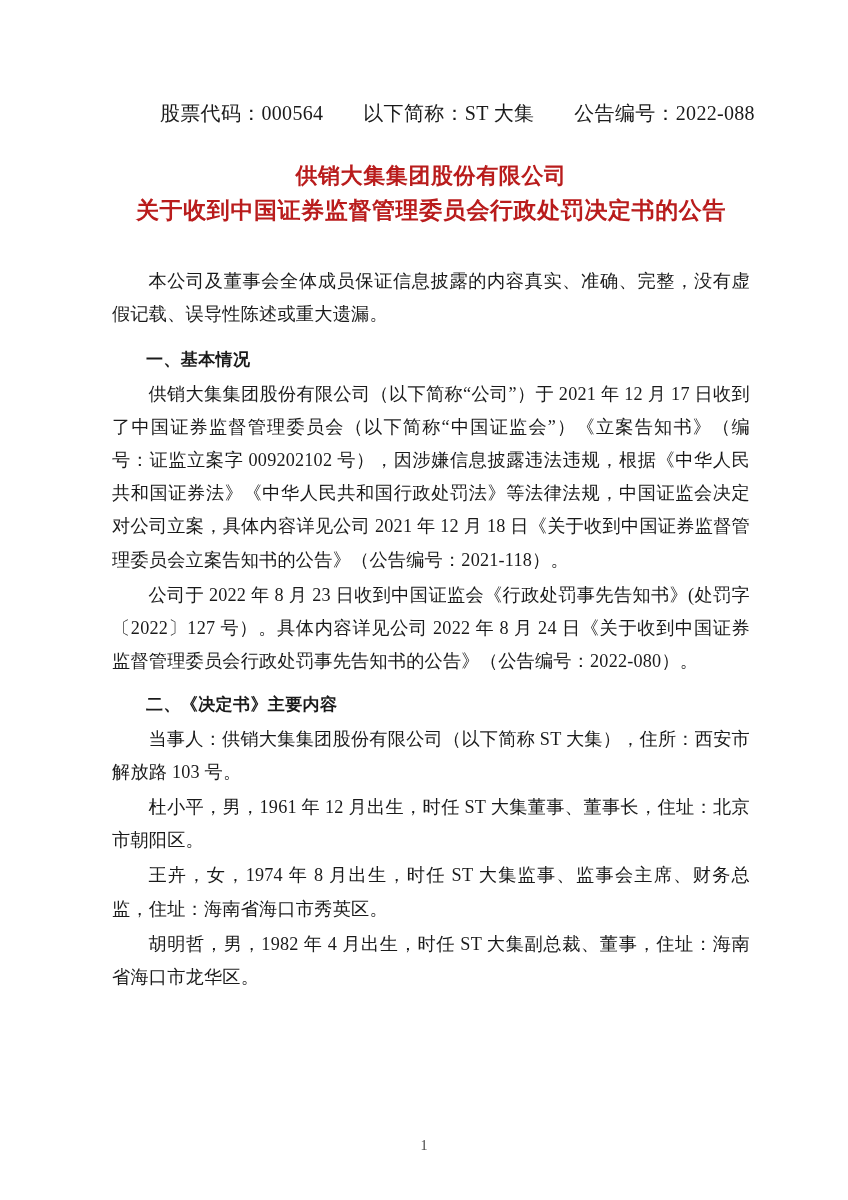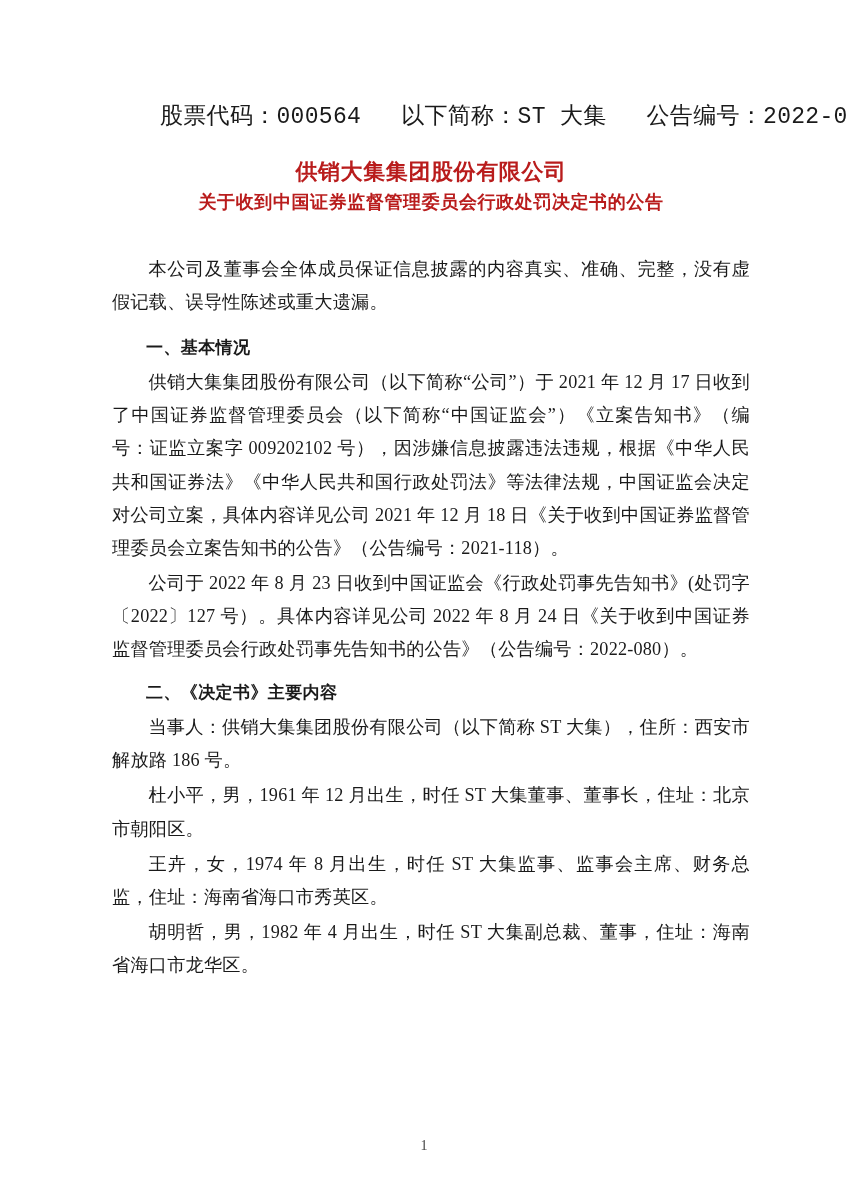--- a/index.html
+++ b/index.html
@@ -17,47 +17,46 @@
   }
   .page {
     position: relative;
     width: 848px;
     height: 1200px;
     box-sizing: border-box;
     padding: 100px 98px 40px 112px;
   }
   .header-line {
     display: flex;
-    font-size: 23px;
+    font-size: 20px;
     letter-spacing: 0.3px;
-    margin-bottom: 24px;
+    margin-bottom: 32px;
     padding-left: 48px;
     white-space: nowrap;
-    font-family: Liberation Mono, monospace;
   }
   .header-line .hcell {
     margin-right: 40px;
   }
   .header-line .hcell:last-child {
     margin-right: 0;
   }
   .title-block {
     text-align: center;
     margin-bottom: 36px;
   }
   .title-line {
     color: #b91c1c;
     font-weight: bold;
     font-size: 22px;
     line-height: 1.55;
     letter-spacing: 0.6px;
     font-family: "Liberation Sans", "DejaVu Sans", sans-serif;
   }
   .title-line.second {
-    font-size: 18px;
+    font-size: 23px;
   }
   p.body-text {
     font-size: 18.2px;
     line-height: 1.82;
     margin: 0 0 2px 0;
     text-align: justify;
     text-justify: inter-ideograph;
     text-indent: 2em;
     letter-spacing: 0.2px;
   }
@@ -103,20 +102,20 @@
     <div class="title-line second">关于收到中国证券监督管理委员会行政处罚决定书的公告</div>
   </div>
 
   <p class="body-text">本公司及董事会全体成员保证信息披露的内容真实、准确、完整，没有虚假记载、误导性陈述或重大遗漏。</p>
 
   <p class="section-head gap-before">一、基本情况</p>
   <p class="body-text">供销大集集团股份有限公司（以下简称“公司”）于 2021 年 12 月 17 日收到了中国证券监督管理委员会（以下简称“中国证监会”）《立案告知书》（编号：证监立案字 009202102 号），因涉嫌信息披露违法违规，根据《中华人民共和国证券法》《中华人民共和国行政处罚法》等法律法规，中国证监会决定对公司立案，具体内容详见公司 2021 年 12 月 18 日《关于收到中国证券监督管理委员会立案告知书的公告》（公告编号：2021-118）。</p>
   <p class="body-text">公司于 2022 年 8 月 23 日收到中国证监会《行政处罚事先告知书》(处罚字〔2022〕127 号）。具体内容详见公司 2022 年 8 月 24 日《关于收到中国证券监督管理委员会行政处罚事先告知书的公告》（公告编号：2022-080）。</p>
 
   <p class="section-head tight">二、《决定书》主要内容</p>
-  <p class="body-text">当事人：供销大集集团股份有限公司（以下简称 ST 大集），住所：西安市解放路 186 号。</p>
+  <p class="body-text">当事人：供销大集集团股份有限公司（以下简称 ST 大集），住所：西安市解放路 103 号。</p>
   <p class="body-text">杜小平，男，1961 年 12 月出生，时任 ST 大集董事、董事长，住址：北京市朝阳区。</p>
   <p class="body-text">王卉，女，1974 年 8 月出生，时任 ST 大集监事、监事会主席、财务总监，住址：海南省海口市秀英区。</p>
   <p class="body-text">胡明哲，男，1982 年 4 月出生，时任 ST 大集副总裁、董事，住址：海南省海口市龙华区。</p>
 
   <div class="page-number">1</div>
 
 </div>
 
 </body></html>

